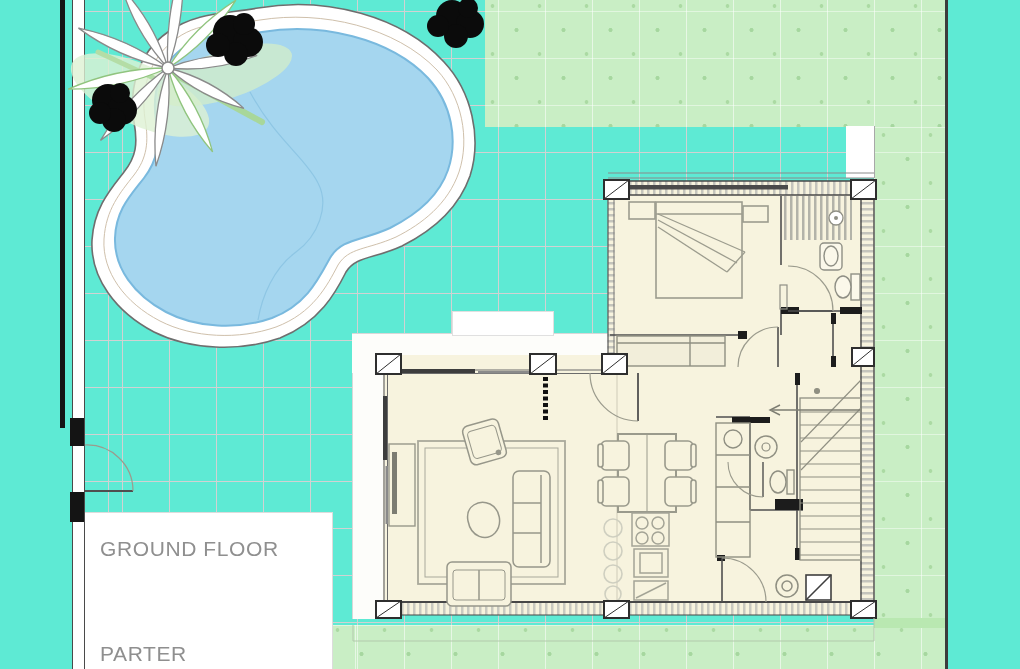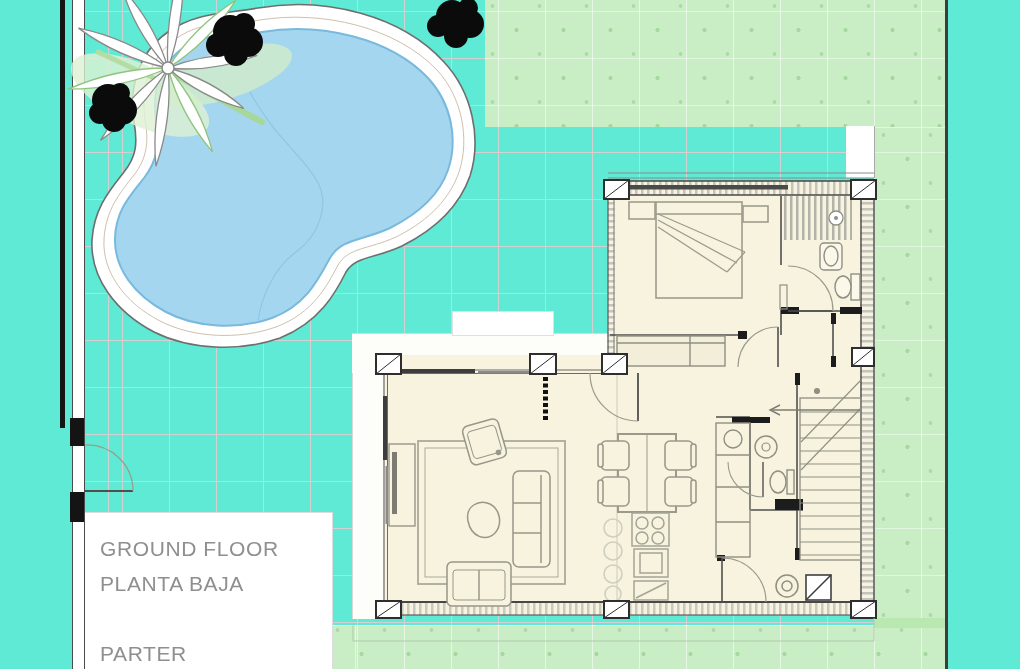--- a/index.html
+++ b/index.html
@@ -400,17 +400,16 @@
         </g>
     </g>
 
     <g stroke="#b2c9ac" stroke-width="1" fill="none">
       <path d="M353,625 V641 H874 V618"></path>
     </g>
   </svg>
 
   <div class="abs" id="title-block">
     <div class="line" style="top:24px">GROUND FLOOR</div>
-    <div class="line" style="top:59px">PLANTA BAJA</div>
     <div class="line" style="top:129px">PARTER</div>
   </div>
 
 </div>
 
 </body></html>

